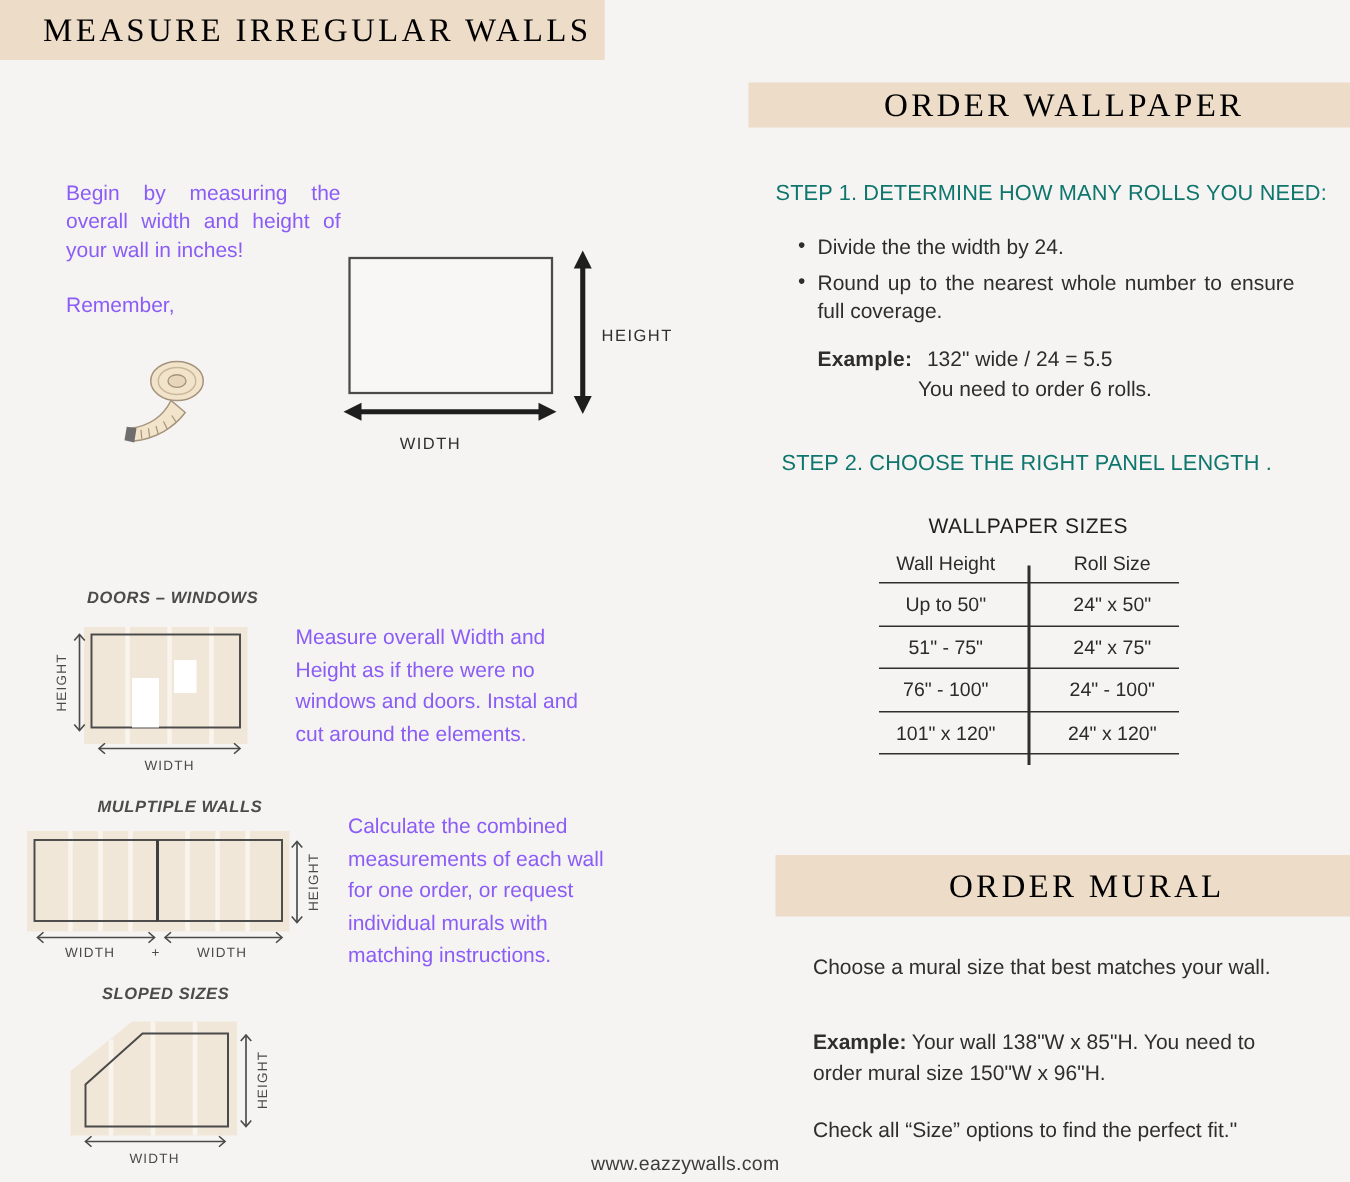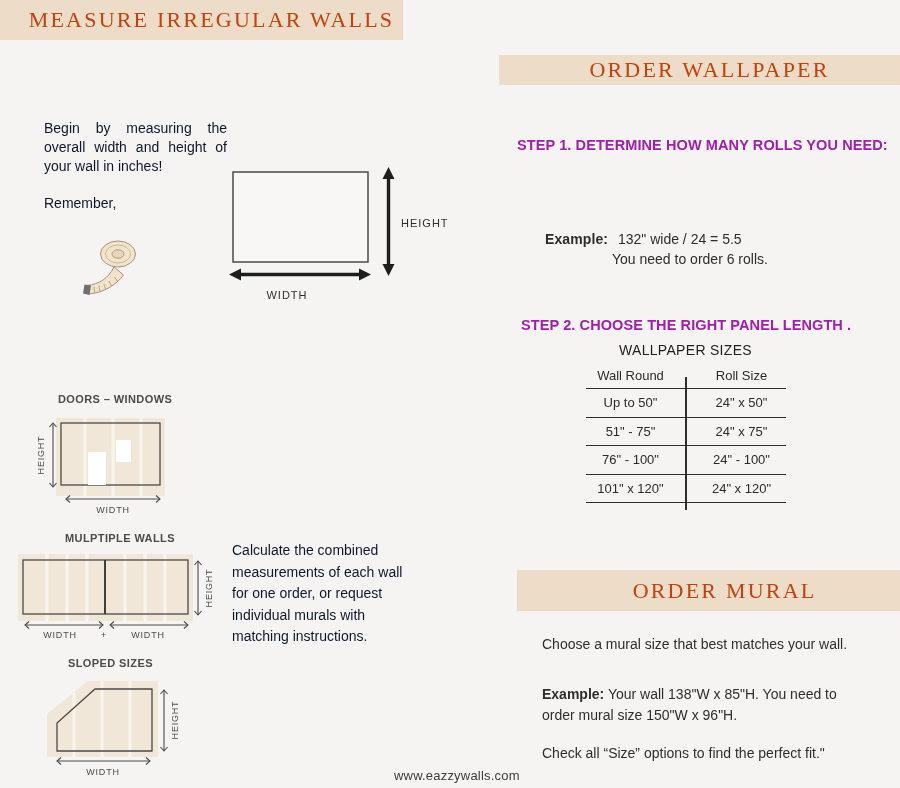--- a/index.html
+++ b/index.html
@@ -5,27 +5,27 @@
   * { margin:0; padding:0; box-sizing:border-box; }
   html,body { background:#f5f4f2; }
   .page {
     position:relative; width:900px; height:788px; background:#f5f4f2;
     font-family:"Liberation Sans", sans-serif; overflow:hidden;
   }
   .abs { position:absolute; }
   .band { position:absolute; background:#eddcc7; display:flex; align-items:center; justify-content:center; }
   .band-title {
     font-family:"Liberation Serif", serif; font-weight:400;
-    font-size:22px; letter-spacing:2.2px; color:#c2410c; white-space:nowrap;margin-left:20px;
+    font-size:22px; letter-spacing:2.2px; color:#000000; white-space:nowrap;margin-left:20px;
   }
-  .body-text { font-size:14px; line-height:19px; color:#0f172a; }
+  .body-text { font-size:14px; line-height:19px; color:#8b5cf6; }
   .jtext { text-align:justify; }
   .para { line-height:21.5px; }
-  .small-label { font-size:11px; font-weight:700; letter-spacing:0.4px; color:#4b4b4b; }
-  .step-heading { font-size:14.5px; font-weight:700; color:#a21caf; letter-spacing:0.1px; white-space:nowrap;margin-top:16px; }
+  .small-label { font-size:11px; font-weight:700; letter-spacing:0.4px; color:#4b4b4b;font-style:italic; }
+  .step-heading { font-size:14.5px; font-weight:400; color:#0f766e; letter-spacing:0.1px; white-space:nowrap; }
   .bullets { list-style:none; }
   .bullets li {
     position:relative; padding-left:14px; font-size:14px; line-height:19.5px;
     color:#2d2d2d; text-align:justify; margin-bottom:4px;
   }
   .bullets li::before { content:"\2022"; position:absolute; left:1px; top:-1px; color:#2d2d2d; }
   .example-line { font-size:14px; color:#2d2d2d; white-space:nowrap; }
   .example-line b { letter-spacing:0.1px; }
   .table-title { font-size:14px; color:#1f1f1f; letter-spacing:0.3px; text-align:center; }
   .wtable { position:absolute; left:586px; top:368px; width:200px; color:#2b2b2b; font-size:13px; }
@@ -98,20 +98,21 @@
     <line x1="25" y1="11" x2="25" y2="75" stroke="#4a4a4a" stroke-width="1.1"></line>
     <polyline points="21.5,15 25,11 28.5,15" fill="none" stroke="#4a4a4a" stroke-width="1.1"></polyline>
     <polyline points="21.5,71 25,75 28.5,71" fill="none" stroke="#4a4a4a" stroke-width="1.1"></polyline>
     <text class="diag-label" x="13" y="46" text-anchor="middle" transform="rotate(-90 13 43)">HEIGHT</text>
     <line x1="38" y1="87" x2="132" y2="87" stroke="#4a4a4a" stroke-width="1.1"></line>
     <polyline points="42,83.5 38,87 42,90.5" fill="none" stroke="#4a4a4a" stroke-width="1.1"></polyline>
     <polyline points="128,83.5 132,87 128,90.5" fill="none" stroke="#4a4a4a" stroke-width="1.1"></polyline>
     <text class="diag-label" x="85" y="101" text-anchor="middle">WIDTH</text>
   </svg>
 
+  <div class="abs body-text para" style="left:197px; top:414px; width:192px;">Measure overall Width and Height as if there were no windows and doors. Instal and cut around the elements.</div>
 
   <div class="abs small-label" style="left:65px; top:532px;">MULPTIPLE WALLS</div>
 
   <svg class="abs" style="left:15px; top:543px;" width="208" height="100" viewBox="0 0 208 100">
     <rect x="3" y="11" width="175" height="67" fill="#f1e7d8"></rect>
     <line x1="32" y1="11" x2="32" y2="78" stroke="#f9f5ee" stroke-width="3"></line>
     <line x1="52" y1="11" x2="52" y2="78" stroke="#f9f5ee" stroke-width="3"></line>
     <line x1="72" y1="11" x2="72" y2="78" stroke="#f9f5ee" stroke-width="3"></line>
     <line x1="110" y1="11" x2="110" y2="78" stroke="#f9f5ee" stroke-width="3"></line>
     <line x1="130" y1="11" x2="130" y2="78" stroke="#f9f5ee" stroke-width="3"></line>
@@ -155,35 +156,39 @@
 
 
   <div class="abs website" style="left:394px; top:768px;">www.eazzywalls.com</div>
 
   <div class="band" style="left:499px; top:55px; width:401px; height:30px;">
     <span class="band-title">ORDER WALLPAPER</span>
   </div>
 
   <div class="abs step-heading" style="left:517px; top:121px;">STEP 1. DETERMINE HOW MANY ROLLS YOU NEED:</div>
 
+  <ul class="abs bullets" style="left:531px; top:155px; width:332px;">
+    <li>Divide the the width by 24.</li>
+    <li>Round up to the nearest whole number to ensure full coverage.</li>
+  </ul>
 
   <div class="abs example-line" style="left:545px; top:231px;">
     <b>Example:</b>
     <span style="margin-left:6px;">132" wide / 24 = 5.5</span>
   </div>
   <div class="abs example-line" style="left:612px; top:251px;">You need to order 6 rolls.</div>
 
   <div class="abs step-heading" style="left:521px; top:301px;">STEP 2. CHOOSE THE RIGHT PANEL LENGTH .</div>
 
   <div class="abs table-title" style="left:558px; top:342px; width:255px;">WALLPAPER SIZES</div>
 
   <div class="wtable">
     <div class="vline"></div>
     <div class="hrow">
-      <div class="cell l">Wall Round</div>
+      <div class="cell l">Wall Height</div>
       <div class="cell">Roll Size</div>
     </div>
     <div class="row">
       <div class="cell l">Up to 50"</div>
       <div class="cell">24" x 50"</div>
     </div>
     <div class="row">
       <div class="cell l">51" - 75"</div>
       <div class="cell">24" x  75"</div>
     </div>

